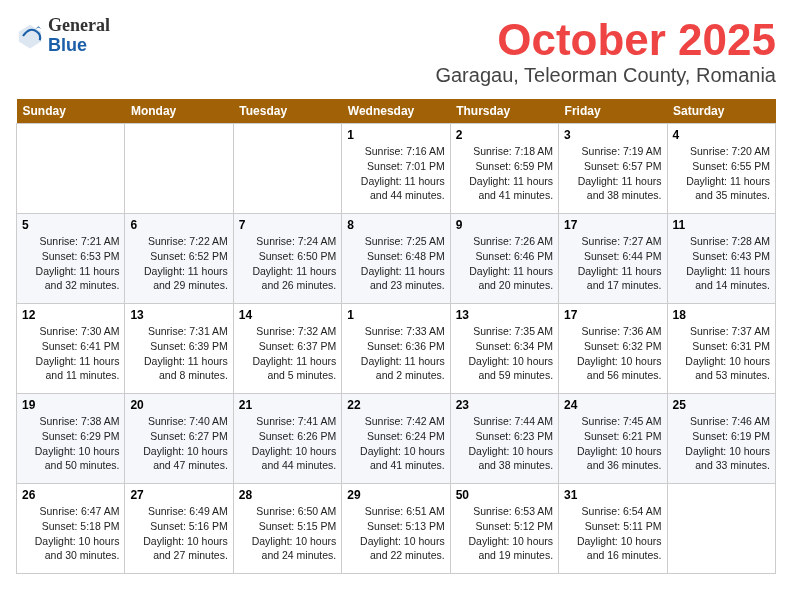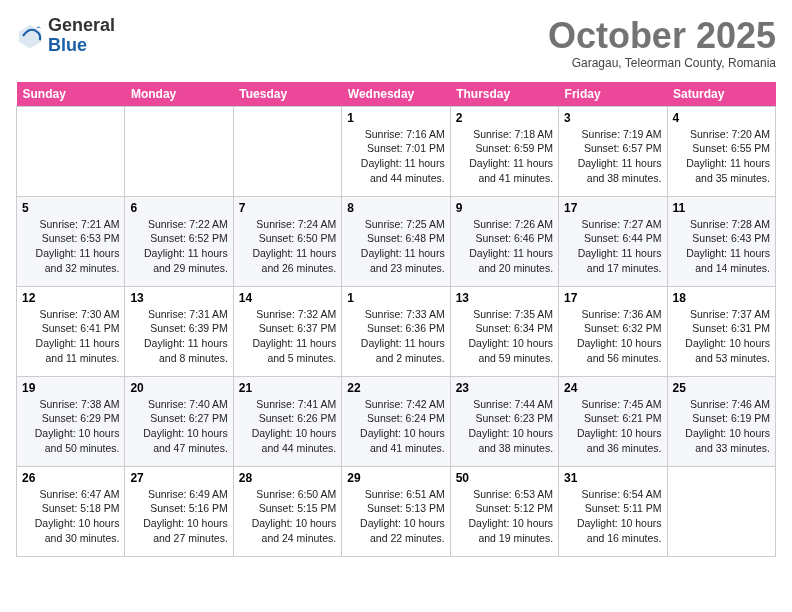--- a/index.html
+++ b/index.html
@@ -19,46 +19,46 @@
     .logo {
       display: flex;
       align-items: center;
       gap: 4px;
     }
     .logo-text {
       font-size: 18px;
       font-weight: bold;
       line-height: 1.1;
     }
-    .logo-general { color: #333; }
+    .logo-general { color: #333; font-family: Liberation Serif, serif; }
     .logo-blue { color: #1a5fa8; }
     .logo-icon {
       width: 28px;
       height: 28px;
     }
     .title-block {
       text-align: right;
     }
     .month-title {
-      font-size: 36px;
-      font-weight: bold;
-      color: #737373;
+      font-size: 44px;
+      font-weight: bold;
+      color: #ef4444;
       line-height: 1.1;
     }
     .subtitle {
-      font-size: 12px;
+      font-size: 20px;
       color: #444;
     }
     .calendar {
       width: 100%;
       border-collapse: collapse;
       font-size: 11px;
     }
     .calendar th {
-      background: #ec4899;
+      background: #a16207;
       color: #fff;
       text-align: left;
       padding: 5px 6px;
       font-size: 12px;
       font-weight: bold;
     }
     .calendar td {
       border: 1px solid #ccc;
       vertical-align: top;
       padding: 4px 5px;

